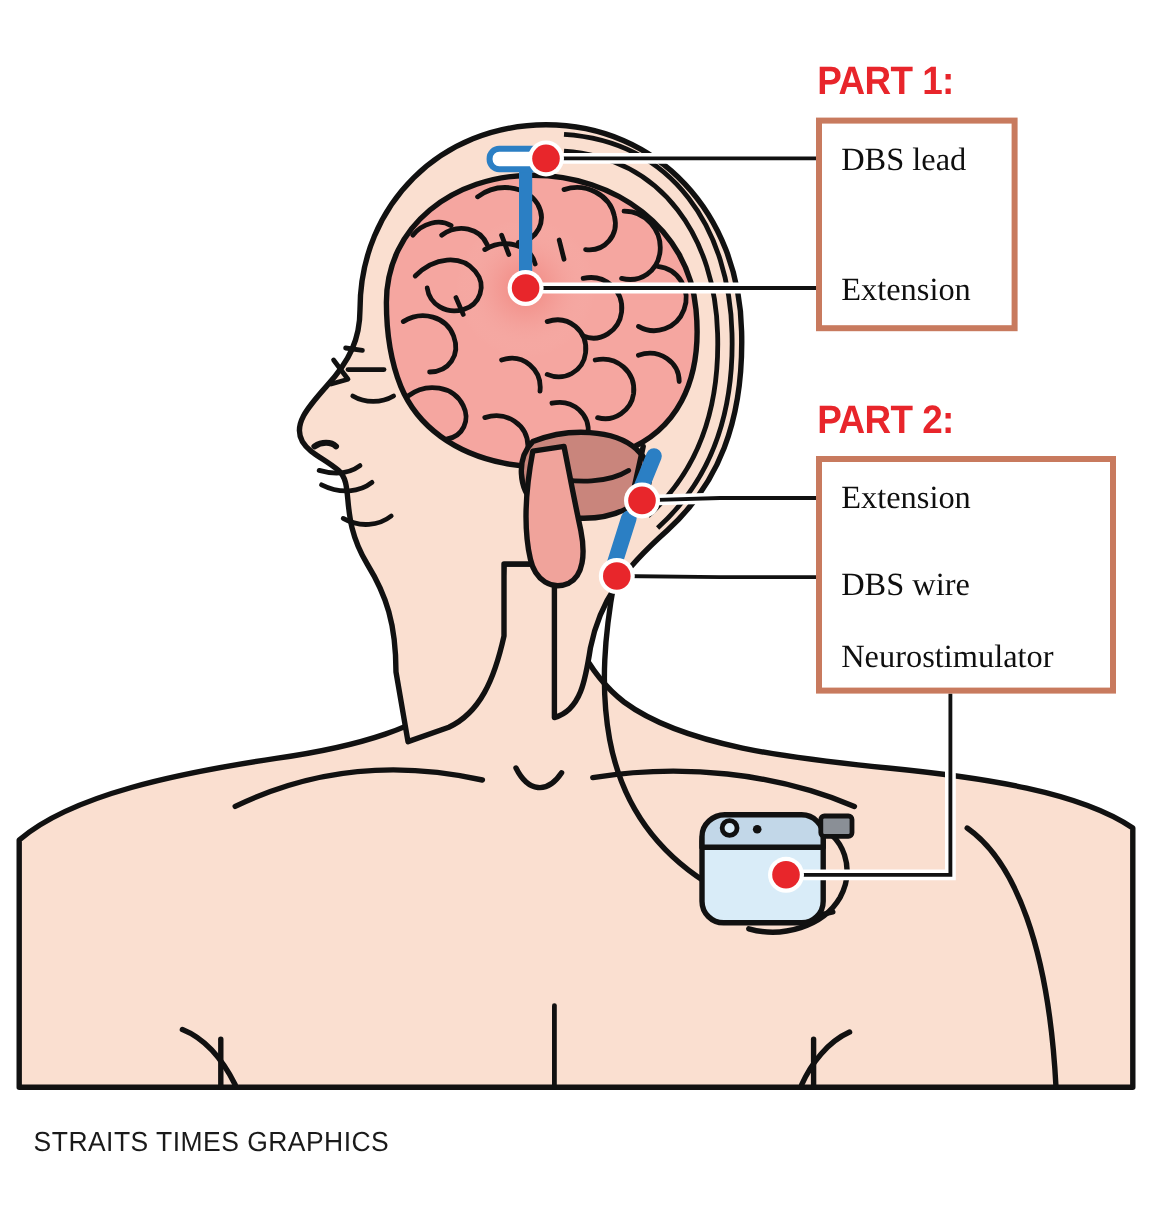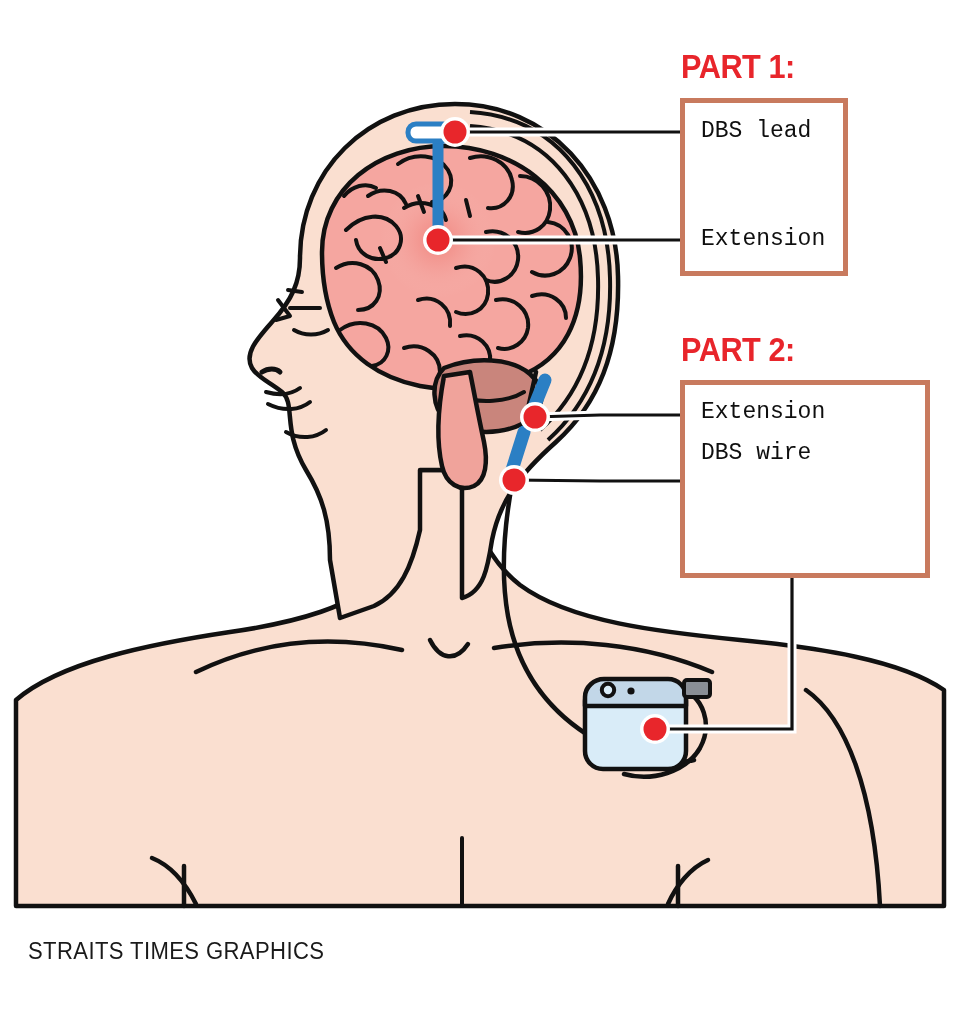--- a/index.html
+++ b/index.html
@@ -23,24 +23,24 @@
     transform-origin:left center;
   }
   .callout-box{
     position:absolute;
     border:5px solid #c87a5e;
     background:#ffffff;
     box-sizing:border-box;
   }
   .callout-item{
     position:absolute;
-    font-size:23px;
+    font-size:27px;
     color:#0f0f0f;
     white-space:nowrap;
-    font-family:Liberation Mono, monospace;
+    font-family:Liberation Serif, serif;
   }
   #credit{
     position:absolute;
     left:28px;top:938px;
     font-size:23px;
     letter-spacing:0.4px;
     color:#1a1a1a;
     white-space:nowrap;
     transform:scaleX(0.96);
     transform-origin:left center;
@@ -253,17 +253,18 @@
   </svg>
 
   <div class="callout-heading" style="left:681px;top:48px;">PART 1:</div>
   <div class="callout-box" style="left:680px;top:98px;width:168px;height:178px;"></div>
   <div class="callout-item" style="left:701px;top:118px;">DBS lead</div>
   <div class="callout-item" style="left:701px;top:226px;">Extension</div>
 
   <div class="callout-heading" style="left:681px;top:331px;">PART 2:</div>
   <div class="callout-box" style="left:680px;top:380px;width:250px;height:198px;"></div>
   <div class="callout-item" style="left:701px;top:399px;">Extension</div>
-  <div class="callout-item" style="left:701px;top:440px;">DBS wire</div>
+  <div class="callout-item" style="left:701px;top:472px;">DBS wire</div>
+  <div class="callout-item" style="left:701px;top:532px;">Neurostimulator</div>
 
   <div id="credit">STRAITS TIMES GRAPHICS</div>
 
 </div>
 
 </body></html>

